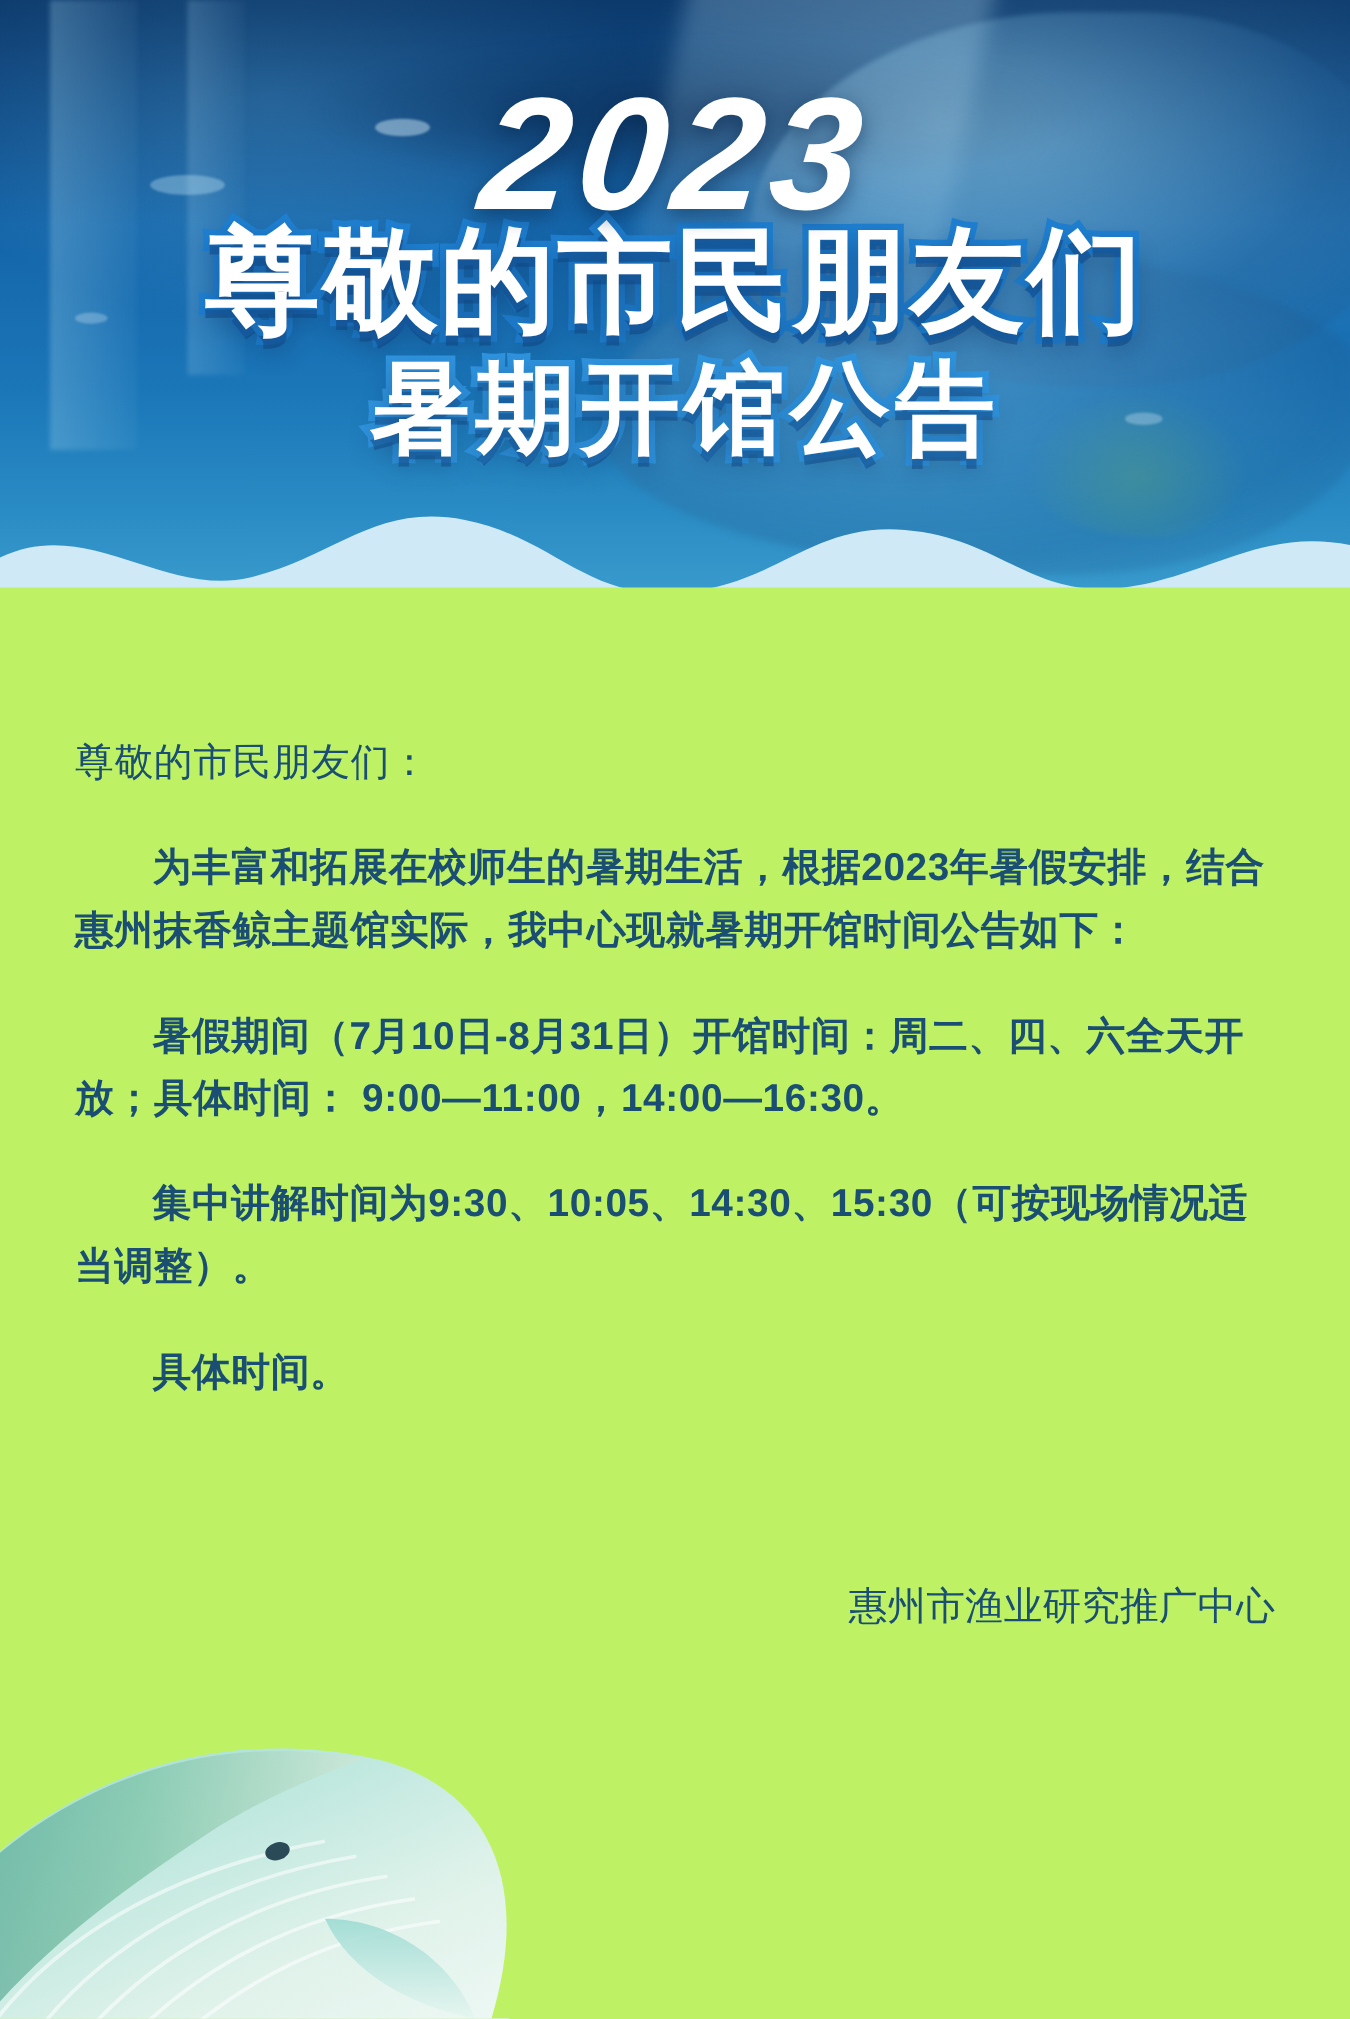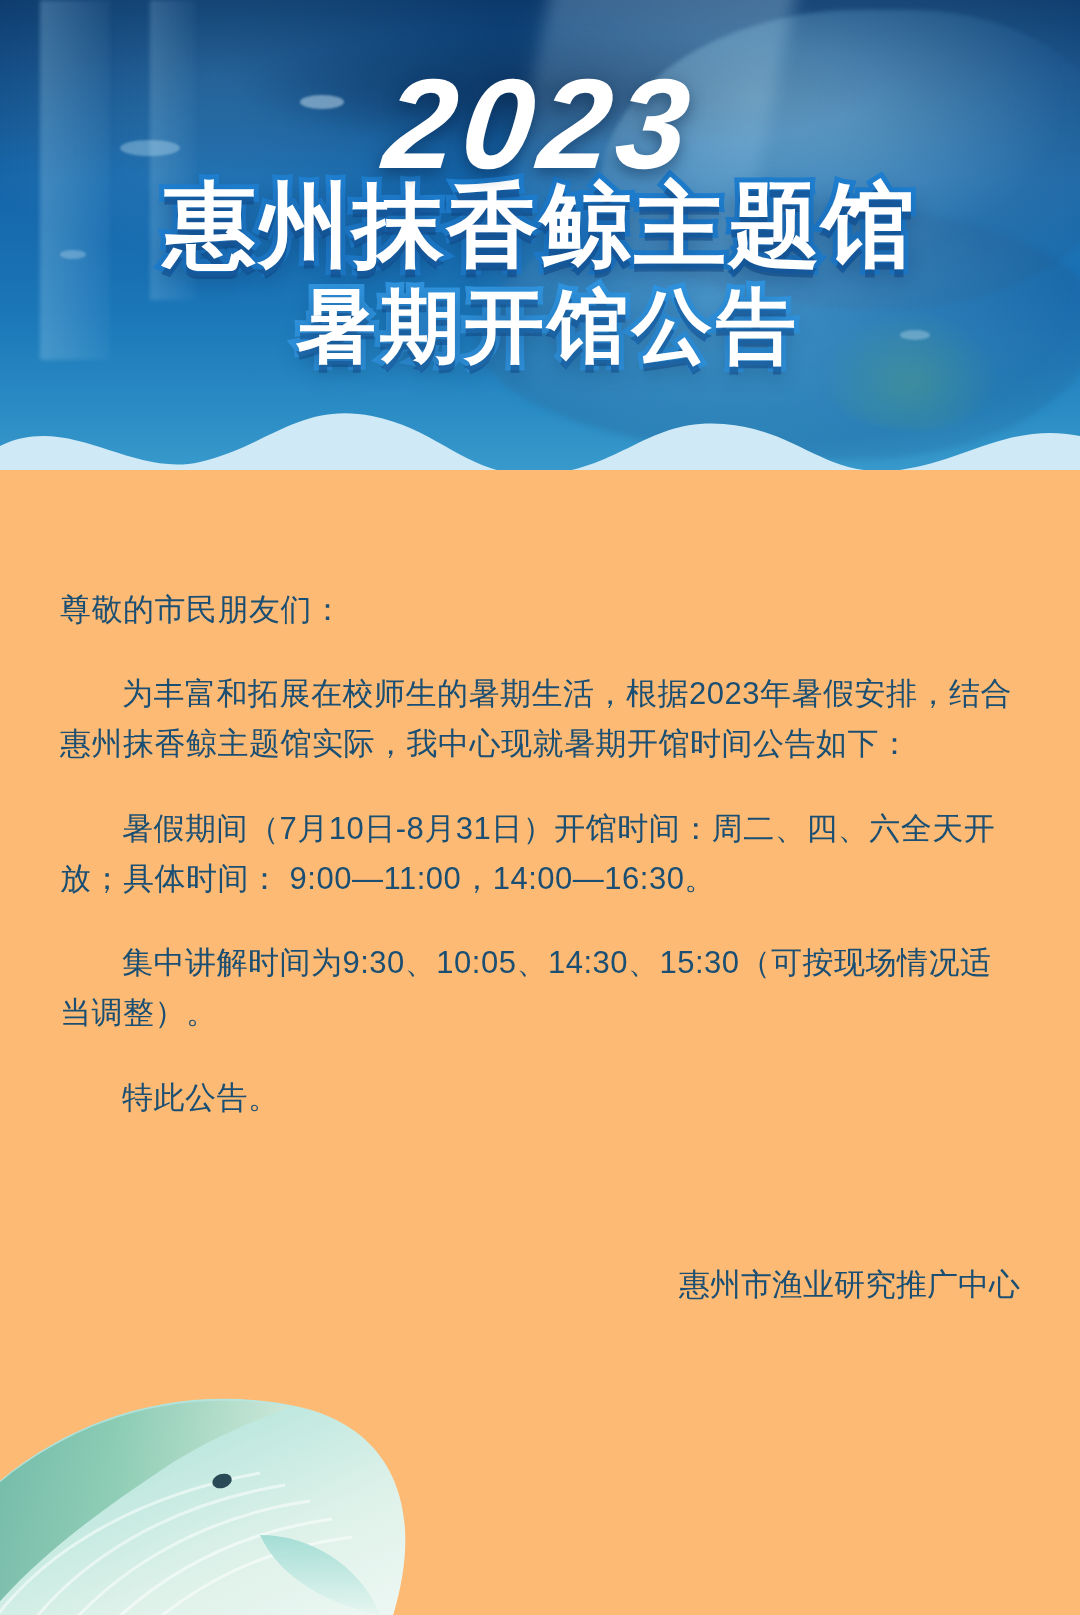--- a/index.html
+++ b/index.html
@@ -142,39 +142,40 @@
     margin-left: 16px;
   }
 
   
   .body-area {
     position: absolute;
     left: 0;
     top: 470px;
     width: 1080px;
     height: 1145px;
-    background: #fdba74;
+    background: #bef264;
   }
   .content {
     position: absolute;
     left: 60px;
     top: 115px;
     width: 960px;
     color: #1a4f73;
     font-size: 31px;
     line-height: 1.62;
     letter-spacing: 0.5px;
   }
   .salutation {
     font-size: 31px;
     margin-bottom: 34px;
   }
   .para {
     text-indent: 2em;
     margin-bottom: 34px;
+    font-weight: bold;
   }
   .sign {
     position: absolute;
     left: 60px;
     top: 790px;
     width: 960px;
     text-align: right;
     color: #1a4f73;
     font-size: 31px;
     line-height: 1.6;
@@ -230,31 +231,31 @@
     <div class="fish f3"></div>
     <div class="fish f4"></div>
 
     <svg class="wave" viewBox="0 0 1080 120" preserveAspectRatio="none">
       <path d="M0,64 C70,30 130,96 200,80 C268,64 300,20 372,34 C444,48 470,100 548,92 C624,84 650,36 724,42 C800,48 826,98 900,88 C966,79 1010,40 1080,54 L1080,120 L0,120 Z" fill="#cfe9f7"></path>
     </svg>
   </div>
 
   <div class="title-block">
     <div class="year">2023</div>
-    <div class="line1">惠州抹香鲸主题馆</div>
+    <div class="line1">尊敬的市民朋友们</div>
     <div class="line2">暑期开馆公告</div>
   </div>
 
   <div class="body-area">
     <div class="content">
       <div class="salutation">尊敬的市民朋友们：</div>
       <div class="para">为丰富和拓展在校师生的暑期生活，根据2023年暑假安排，结合惠州抹香鲸主题馆实际，我中心现就暑期开馆时间公告如下：</div>
       <div class="para">暑假期间（7月10日-8月31日）开馆时间：周二、四、六全天开放；具体时间： 9:00—11:00，14:00—16:30。</div>
       <div class="para">集中讲解时间为9:30、10:05、14:30、15:30（可按现场情况适当调整）。</div>
-      <div class="para">特此公告。</div>
+      <div class="para">具体时间。</div>
     </div>
 
     <div class="sign">
       <div>惠州市渔业研究推广中心</div>
     </div>
 
     <div class="whale-art">
       <div class="rays"></div>
       <svg width="640" height="420" viewBox="0 0 640 420">
         <defs>

